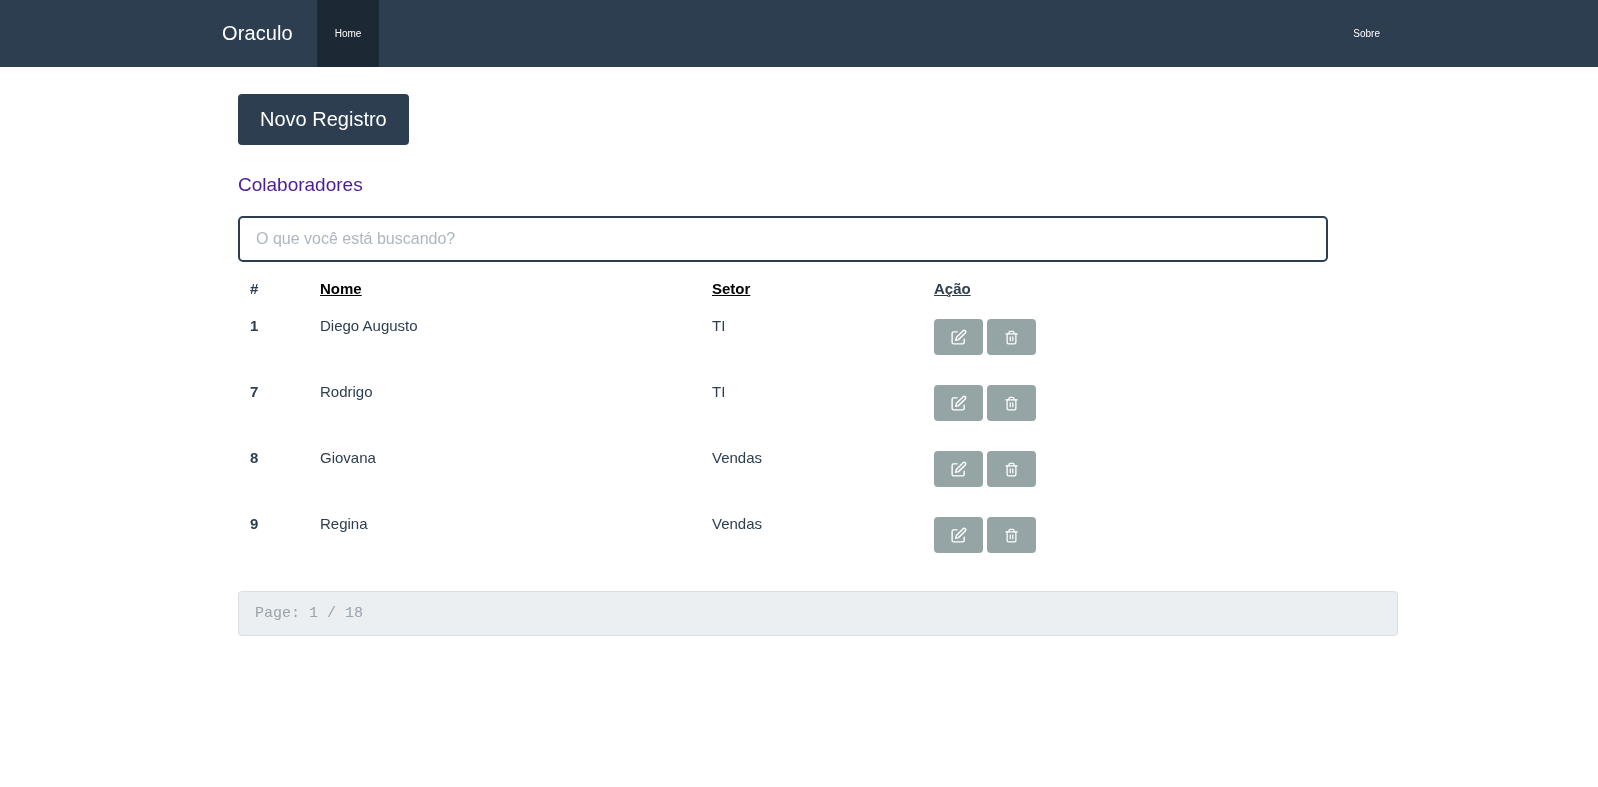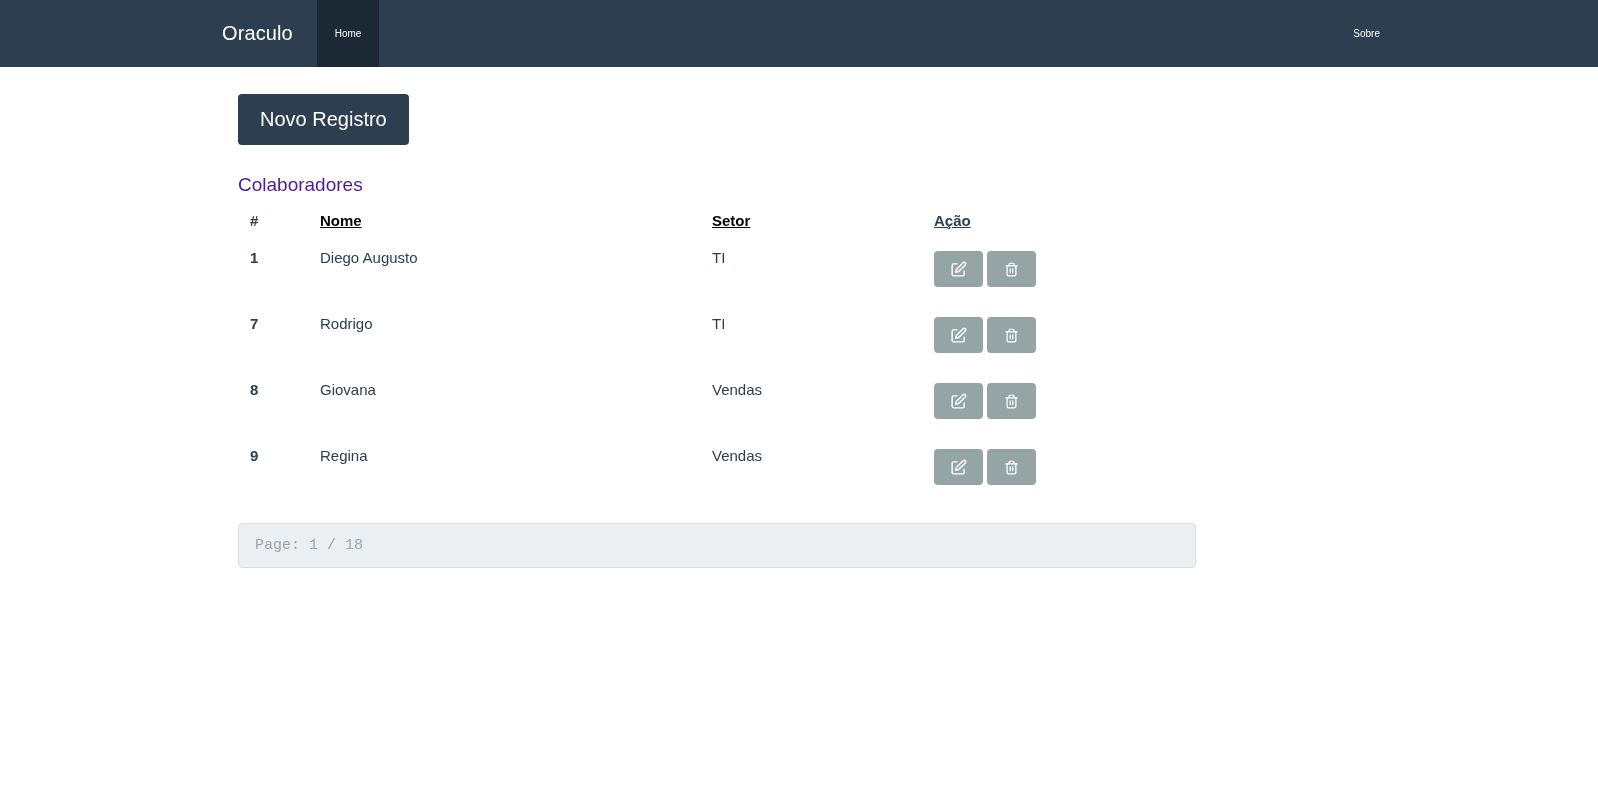--- a/index.html
+++ b/index.html
@@ -164,21 +164,21 @@
     cursor: pointer;
     min-width: 26px;
   }
   .pg.num { background: #16b79a; }
   .pg.num.active { background: #107a63; }
   .pg.edge { background: #3ce0b8; padding: 12px 13px; }
   .pg.dots { background: #16b79a; }
 
   
   .page-info {
-    width: 958px;
+    width: 1160px;
     margin-top: 22px;
     background: #eceff1;
     border: 1px solid #dcdfe2;
     border-radius: 4px;
     padding: 14px 16px;
     color: #9aa4ad;
     font-family: "Liberation Mono", monospace;
     font-size: 15px;
     line-height: 1;
   }
@@ -196,20 +196,21 @@
   </div>
 </div>
 
 <div class="page">
   <div class="content">
 
     <button class="btn-new">Novo Registro</button>
 
     <h2 class="section-title">Colaboradores</h2>
 
+    <input class="search-input" type="text" placeholder="O que você está buscando?" style="">
 
     <table class="grid">
       <thead>
         <tr>
           <th class="col-id">#</th>
           <th class="col-nome">
             <span class="hdr-link">Nome</span>
           </th>
           <th class="col-setor">
             <span class="hdr-link">Setor</span>

